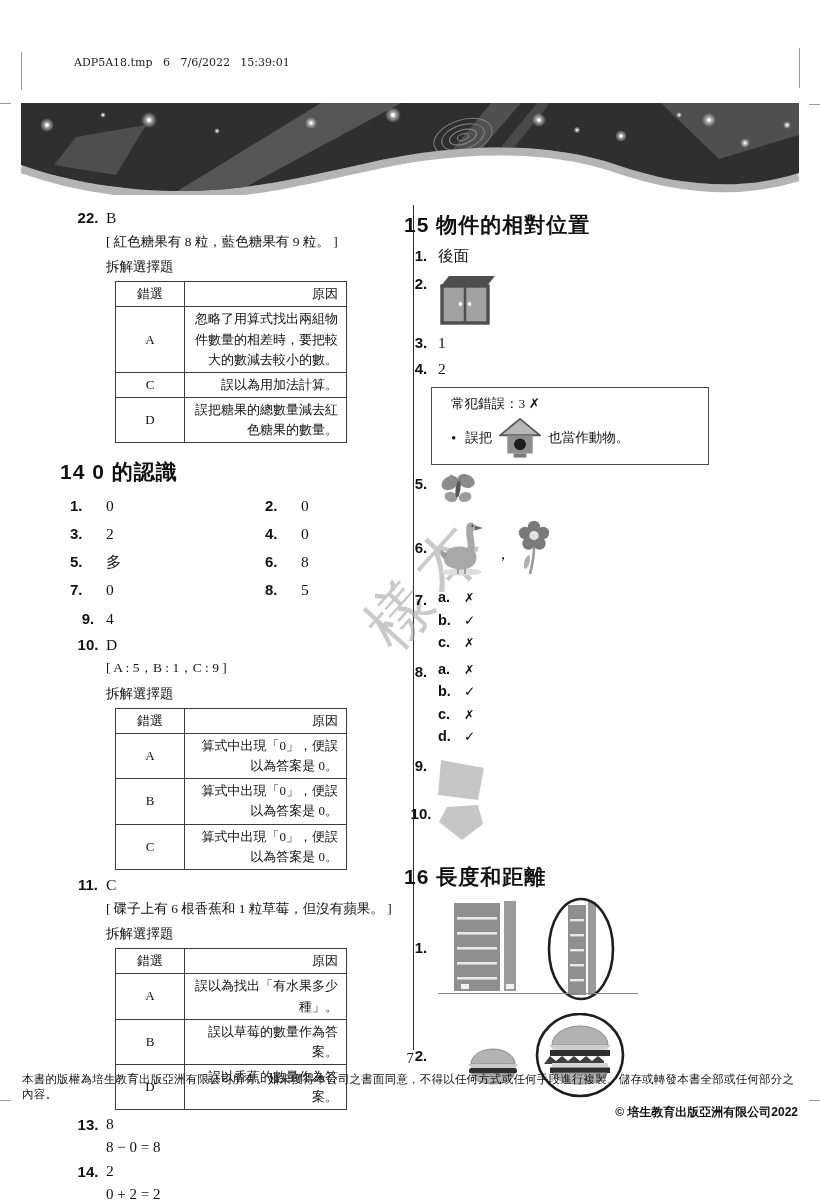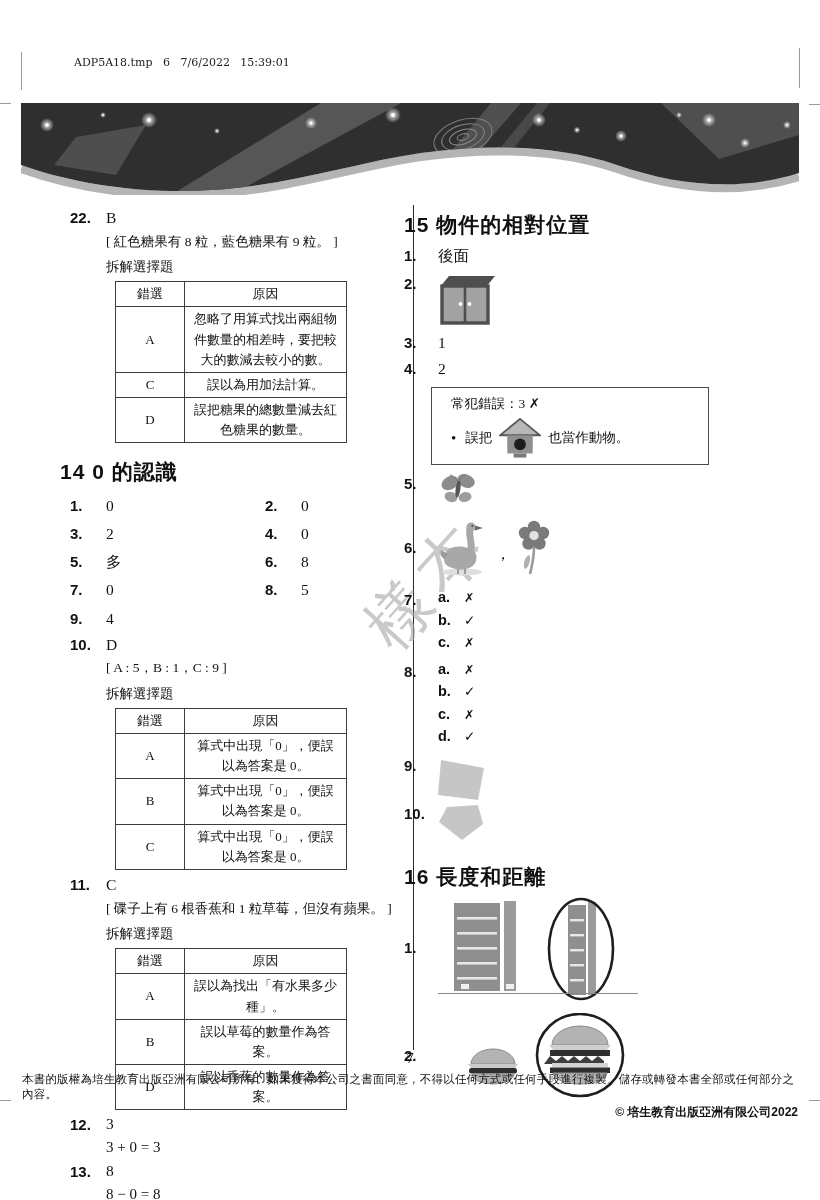--- a/index.html
+++ b/index.html
@@ -19,30 +19,30 @@
              pointer-events:none;}
   
   .divider{position:absolute;left:413px;top:205px;width:1.4px;height:845px;background:#2a2a2a;}
   
   .col{position:absolute;z-index:2;}
   .col-left{left:60px;top:203px;width:348px;}
   .col-right{left:404px;top:211px;width:375px;}
   
   .qrow{display:flex;align-items:flex-start;margin-top:4px;}
   .qnum{flex:0 0 46px;box-sizing:border-box;padding-left:10px;
-        font-family:"Liberation Sans",sans-serif;font-weight:bold;font-size:15px;line-height:1.45;}
+        font-family:"Liberation Sans",sans-serif;font-weight:bold;font-size:15px;line-height:1.45;text-align:center;}
   .qnum.r{flex:0 0 34px;padding-left:0;}
   .qval{font-size:15.5px;line-height:1.4;}
   .note{margin:3px 0 0 46px;font-size:13.5px;line-height:1.45;}
   .blabel{margin:7px 0 0 46px;font-size:13.5px;}
   
   .btable{margin:5px 4px 0 55px;width:232px;border-collapse:collapse;font-size:13px;
           border:1.4px solid #3c3c3c;}
   .btable th,.btable td{border:1.1px solid #3c3c3c;padding:2px 8px;font-weight:normal;
-          text-align:center;line-height:1.55;}
+          text-align:right;line-height:1.55;}
   .btable .c1{width:52px;text-align:center;}
   
   .sec-title{font-family:"Liberation Sans",sans-serif;font-weight:bold;font-size:21px;
              margin:15px 0 6px 0;letter-spacing:1px;}
   .col-right .sec-title{margin-top:0;}
   
   .agrid{display:grid;grid-template-columns:46px 149px 46px auto;margin-top:4px;}
   .agrid .gn{box-sizing:border-box;padding-left:10px;font-family:"Liberation Sans",sans-serif;
              font-weight:bold;font-size:15px;line-height:1.82;}
   .agrid .gv{font-size:15.5px;line-height:1.8;}
@@ -253,27 +253,20 @@
         <td>誤以草莓的數量作為答案。</td>
       </tr>
       <tr>
         <td class="c1">D</td>
         <td>誤以香蕉的數量作為答案。</td>
       </tr>
     </tbody>
       </table>
 
     <div class="qrow">
-      <span class="qnum">12.</span>
-      <span class="qval eqblock">
-        <span>3</span>
-        <div class="eq">3 + 0 = 3</div>
-      </span>
-    </div>
-    <div class="qrow">
       <span class="qnum">13.</span>
       <span class="qval eqblock">
         <span>8</span>
         <div class="eq">8 − 0 = 8</div>
       </span>
     </div>
     <div class="qrow">
       <span class="qnum">14.</span>
       <span class="qval eqblock">
         <span>2</span>

